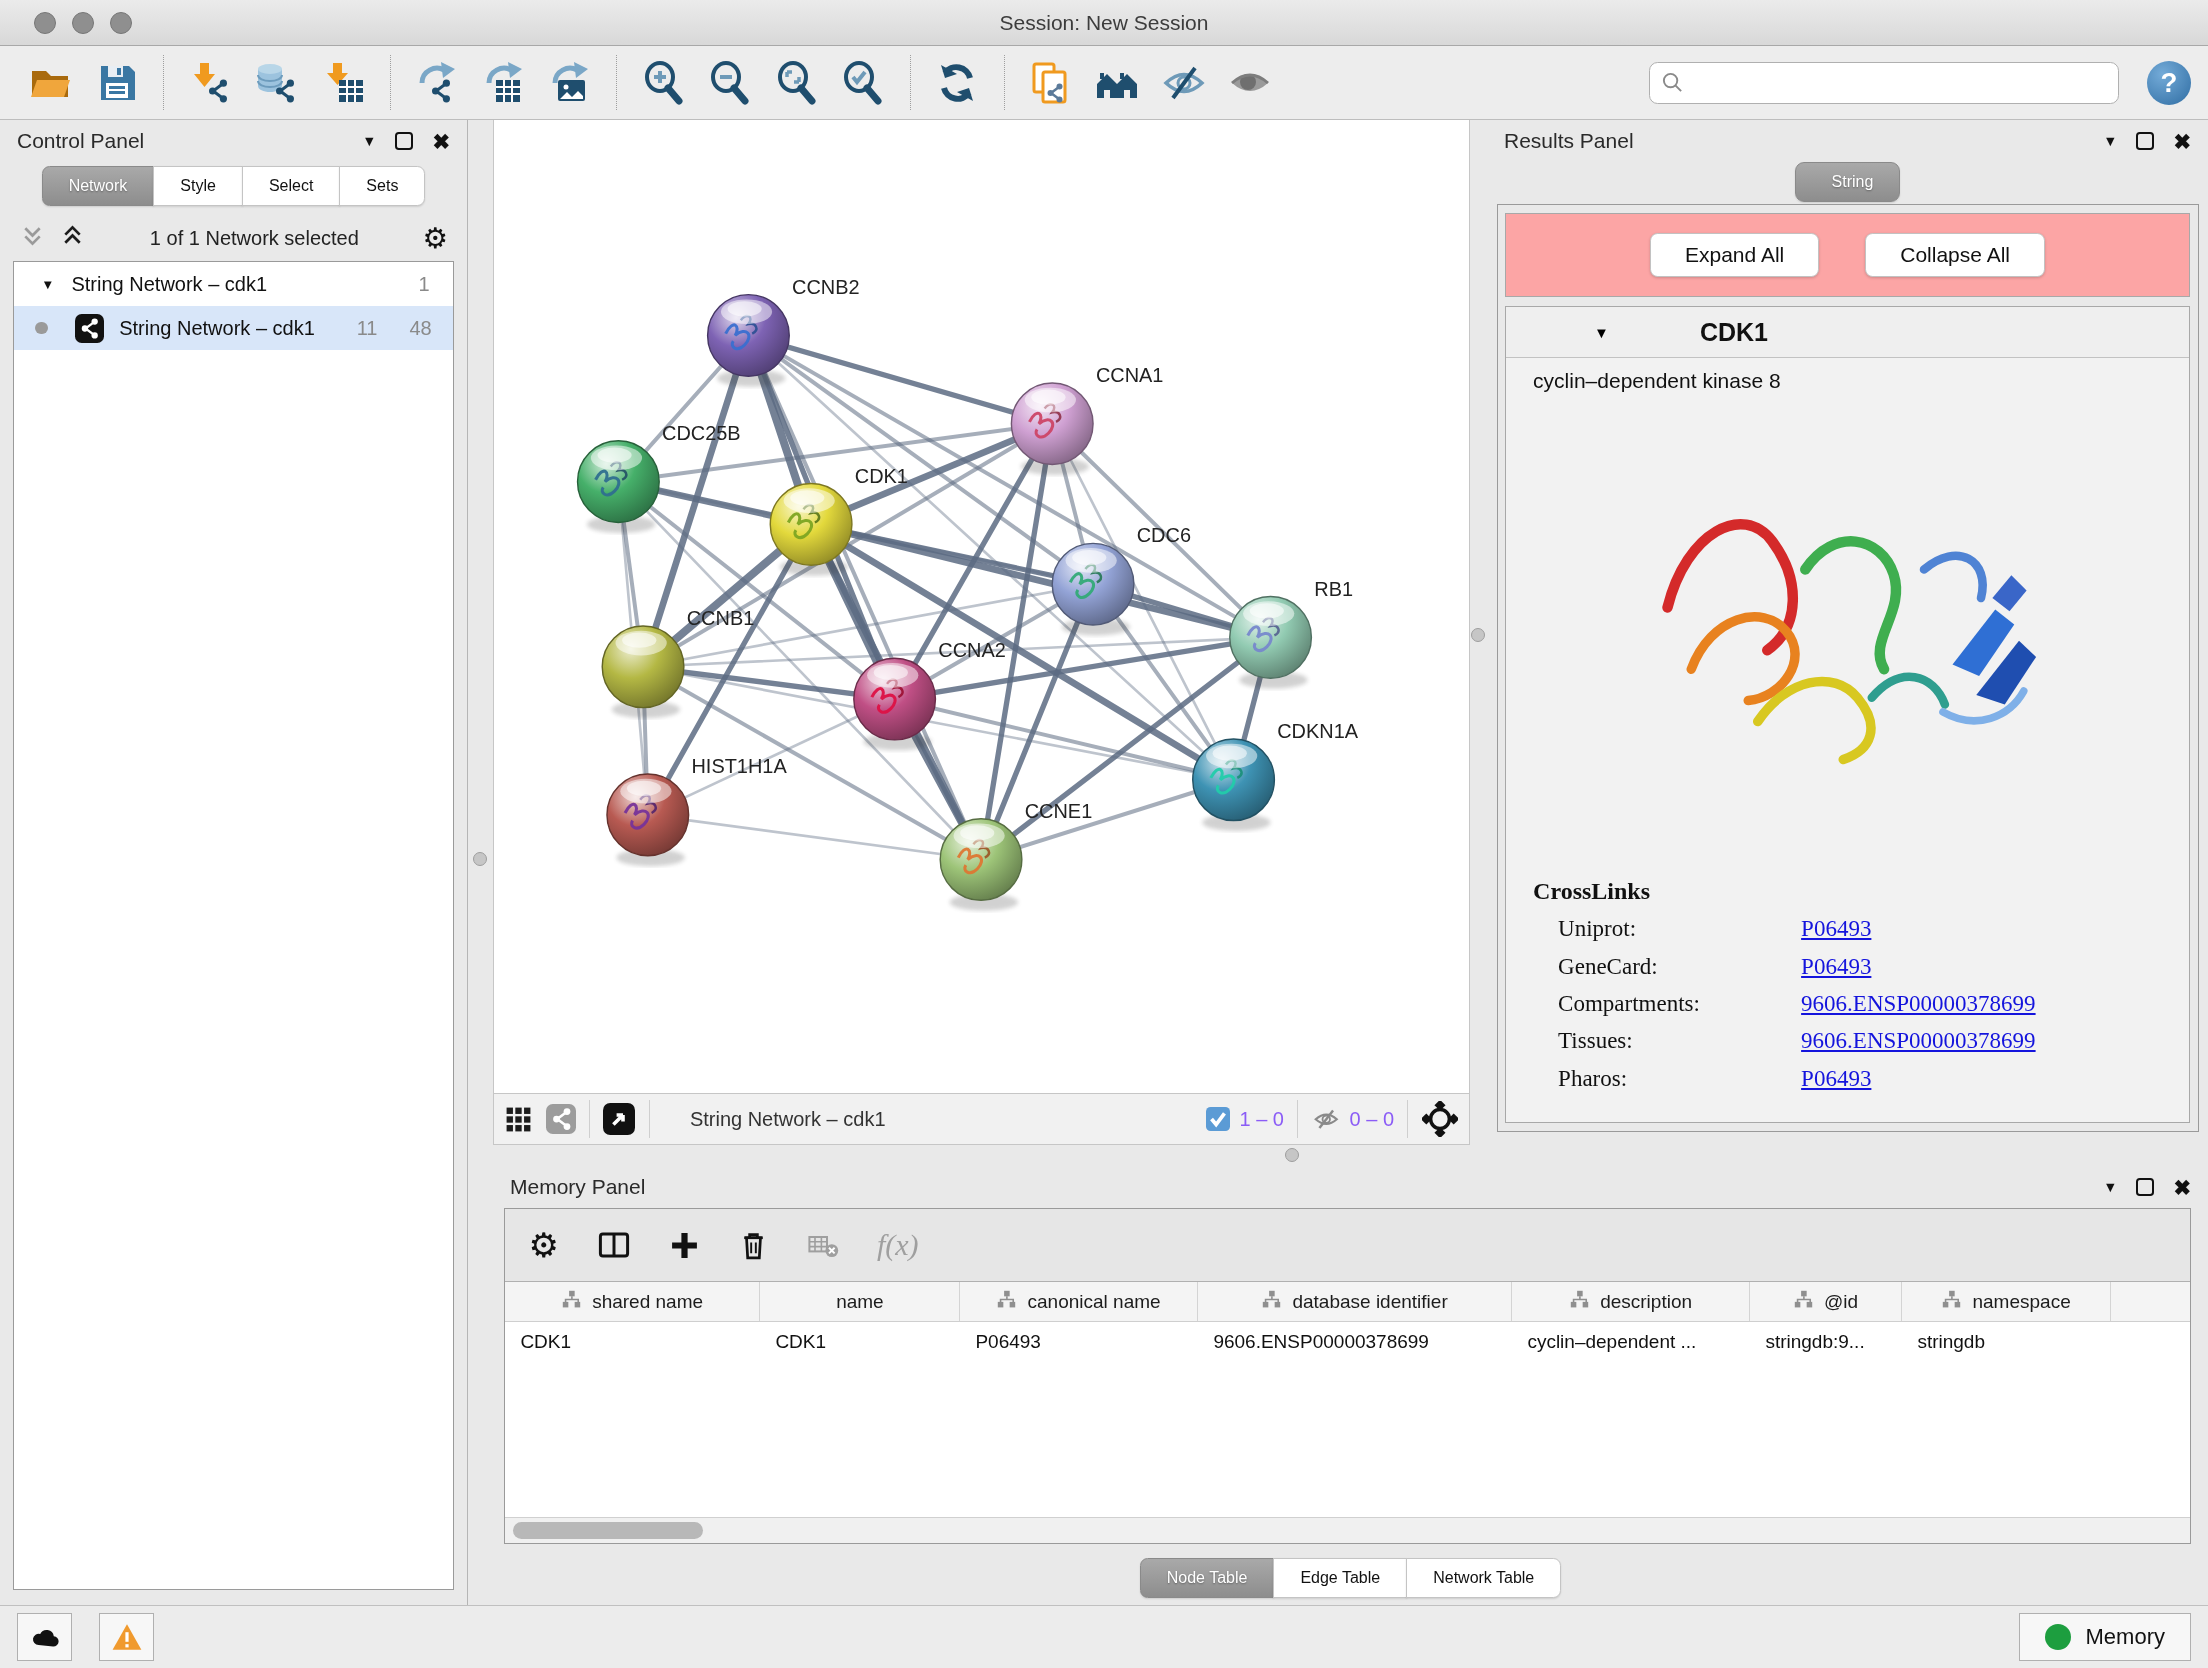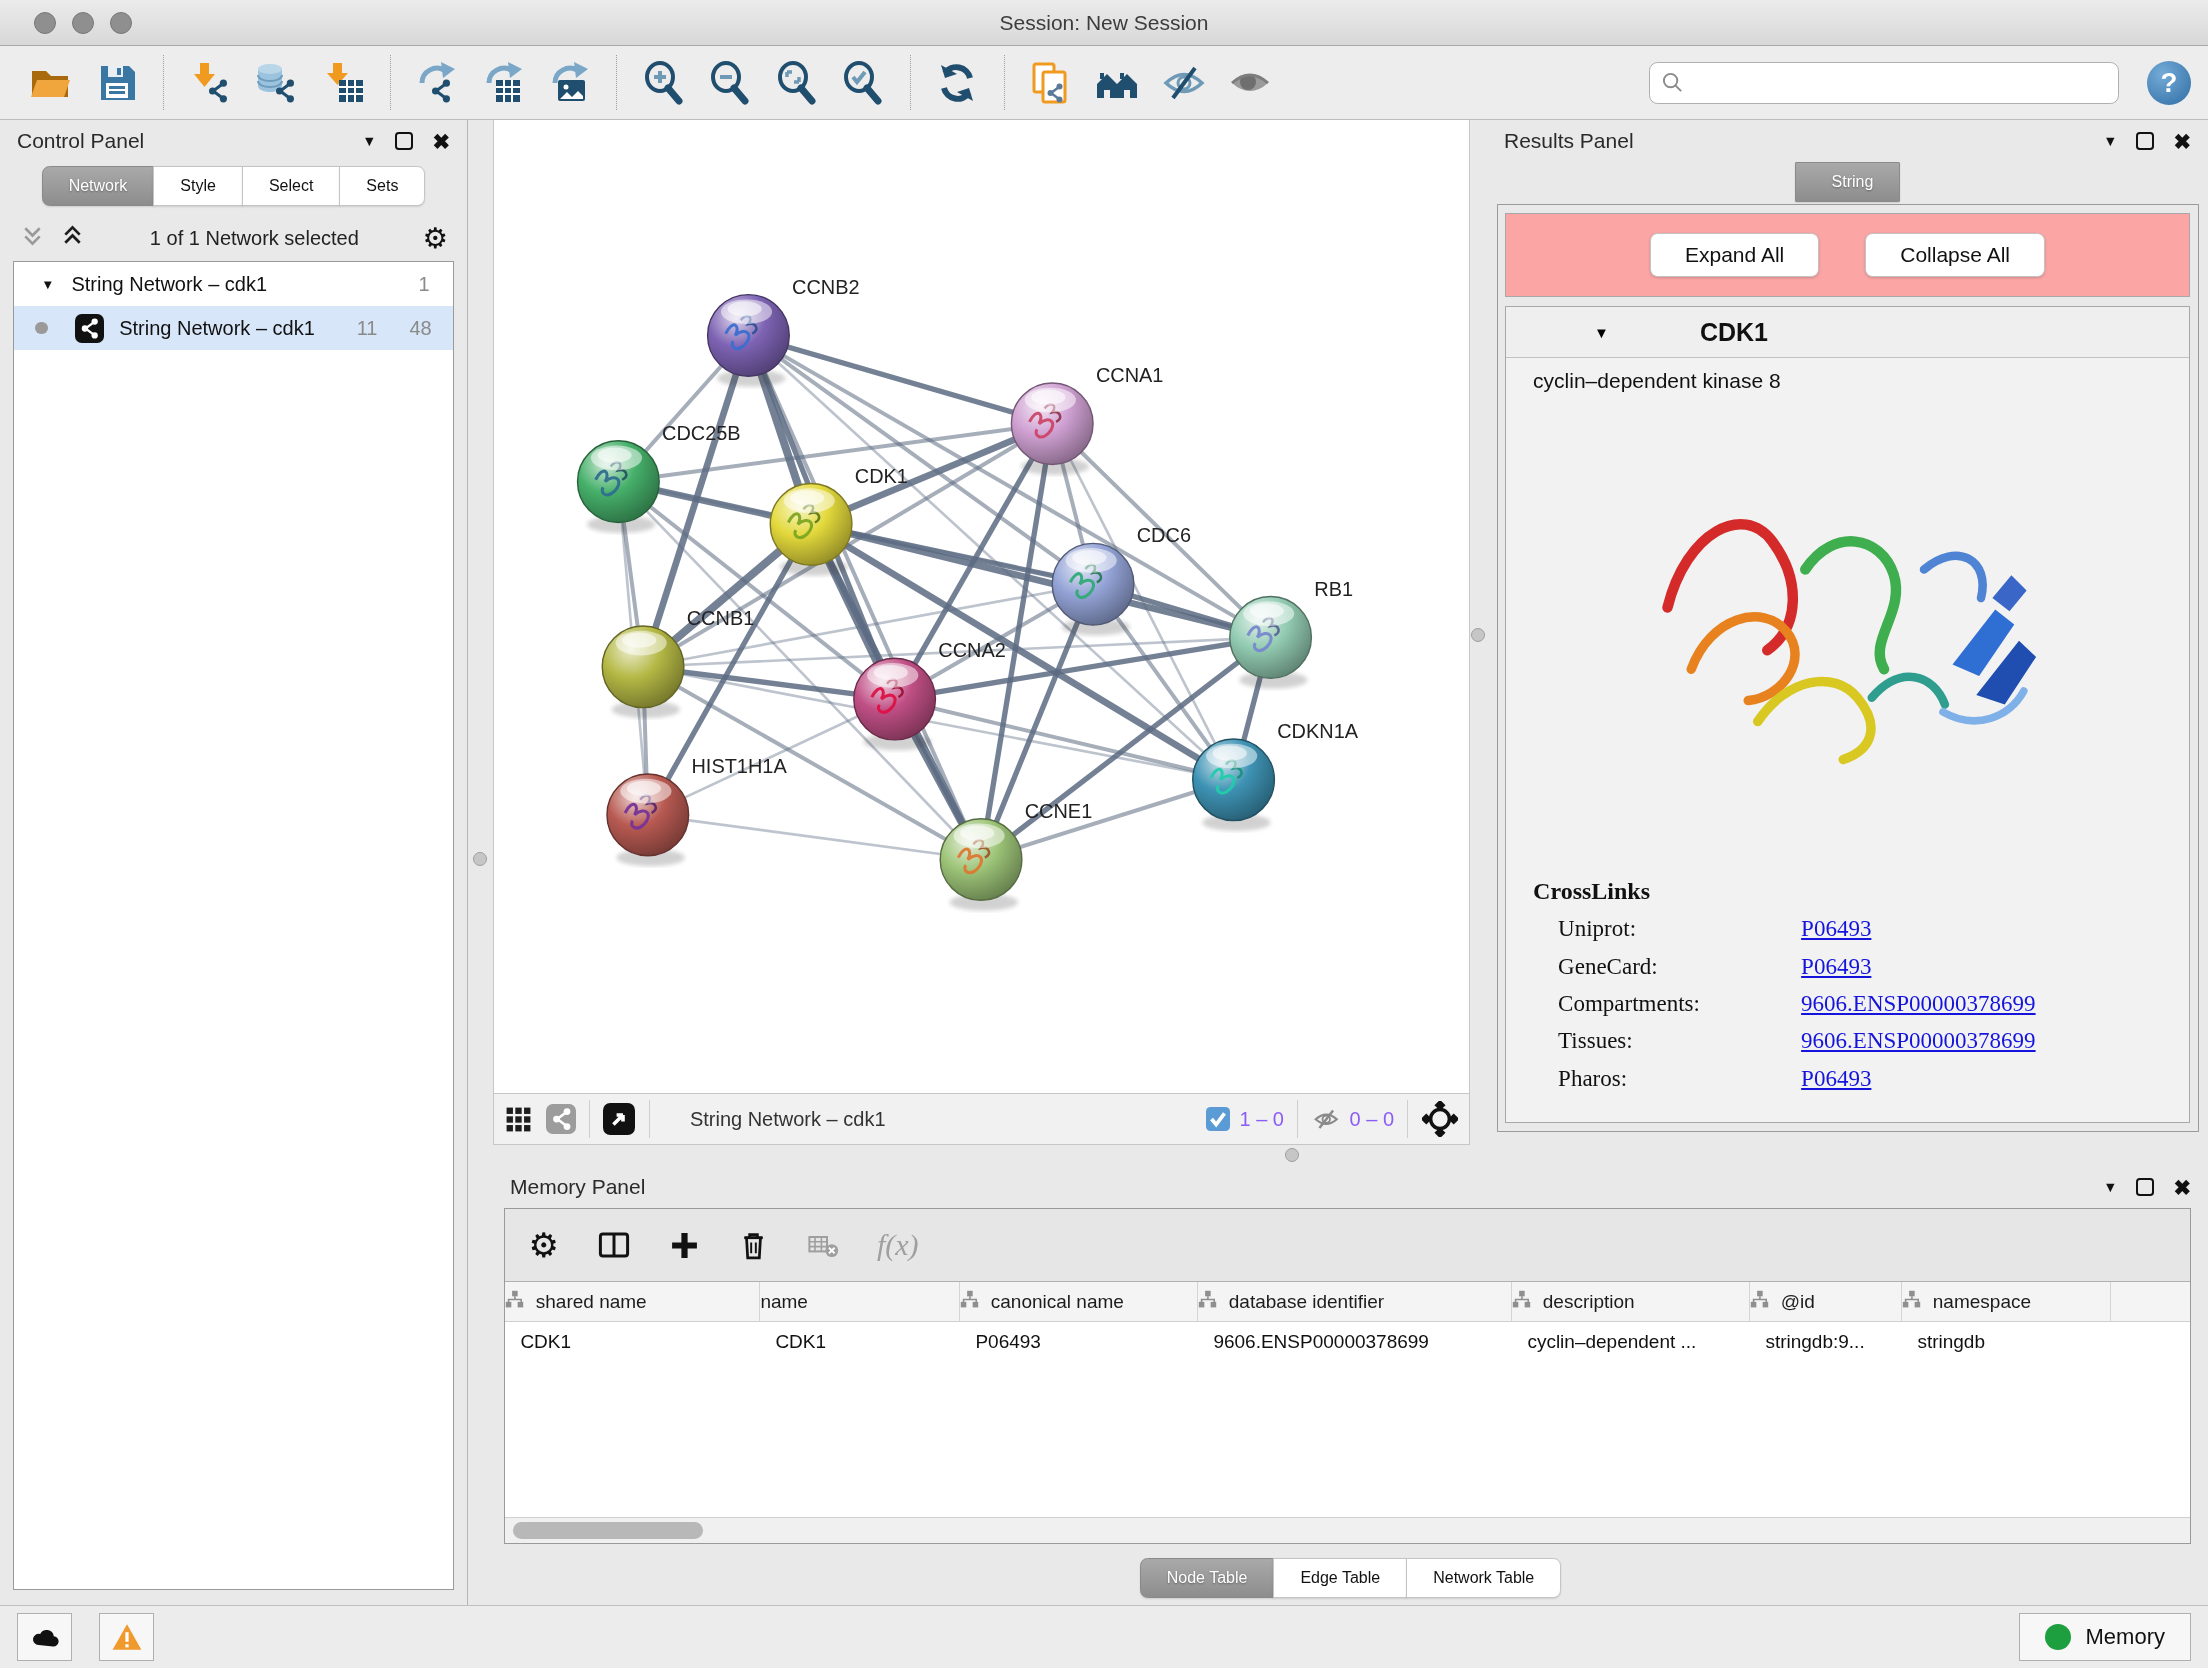--- a/index.html
+++ b/index.html
@@ -21,21 +21,21 @@
   
   .main{flex:1;display:flex;min-height:0;}
   .panel-head{height:42px;display:flex;align-items:center;padding:0 17px;font-size:21px;color:#2a2a2a;flex:none;}
   .panel-ctrls{margin-left:auto;display:flex;gap:19px;align-items:center;}
   .pc-min{font-size:14.3px;color:#111;cursor:pointer;}
   .pc-float{width:18px;height:18px;border:2.4px solid #111;border-radius:3.8px;cursor:pointer;}
   .pc-close{font-size:21px;font-weight:bold;color:#111;cursor:pointer;line-height:1;}
   .tab{height:40px;padding:0 26px;background:#fff;border:1px solid #c4c4c4;font-size:16px;display:flex;align-items:center;color:#111;cursor:pointer;margin-left:-1px;box-shadow:0 1px 1.9px rgba(0,0,0,.12);text-align:right;}
   .tab:first-child{border-radius:7.6px 0 0 7.6px;margin-left:0;}
   .tab:last-child{border-radius:0 7.6px 7.6px 0;}
-  .tab.single{border-radius:1px;padding-left:36px;}
+  .tab.single{border-radius:9px;padding-left:36px;}
   .tab.active{background:linear-gradient(#a9a9a9,#8d8d8d);color:#fff;border-color:#8a8a8a;text-shadow:0 1px 1.9px rgba(0,0,0,.35);}
   
   .control-panel{width:468px;background:#e9e9e9;border-right:1px solid #b5b5b5;display:flex;flex-direction:column;flex:none;}
   .cp-tabs{display:flex;justify-content:center;margin:3.8px 0 9.5px;}
   .cp-status{display:flex;align-items:center;padding:0 19px;height:46px;font-size:20px;color:#222;}
   .cp-status .stxt{flex:1;text-align:center;}
   .gear{font-size:28.5px;color:#111;cursor:pointer;line-height:1;}
   .cp-list{flex:1;margin:0 13.3px 15px;background:#fff;border:1px solid #9a9a9a;overflow:hidden;}
   .crow{height:44px;display:flex;align-items:center;font-size:20px;color:#111;}
   .crow .tri{font-size:13.3px;margin:0 17px 0 27px;}
@@ -78,21 +78,21 @@
   .xl-link{color:#1414dd;text-decoration:underline;cursor:pointer;}
   
   .table-panel{flex:1;display:flex;flex-direction:column;background:#e9e9e9;min-height:0;}
   .tp-box{margin:0 17px 5.7px 11.4px;border:1px solid #9a9a9a;display:flex;flex-direction:column;flex:1;min-height:0;background:#e6e6e6;}
   .tp-toolbar{height:72px;display:flex;align-items:center;gap:38px;padding-left:23px;flex:none;}
   .tp-toolbar .ticon{cursor:pointer;display:flex;align-items:center;}
   .tp-toolbar .disabled{cursor:default;}
   .fx{font-family:"Liberation Serif",serif;font-style:italic;font-size:30px;color:#9f9f9f;}
   .tp-table{flex:1;background:#fff;border-top:1px solid #b0b0b0;overflow:hidden;position:relative;min-height:0;}
   .thead{display:flex;height:40px;background:#f4f4f4;border-bottom:1px solid #cfcfcf;}
-  .th{display:flex;align-items:center;justify-content:flex-start;gap:11.4px;font-size:19px;color:#1c1c1c;border-right:1px solid #d4d4d4;flex:none;cursor:pointer;overflow:hidden;white-space:nowrap;}
+  .th{display:flex;align-items:center;justify-content:center;gap:11.4px;font-size:19px;color:#1c1c1c;border-right:1px solid #d4d4d4;flex:none;cursor:pointer;overflow:hidden;white-space:nowrap;}
   .trow{display:flex;height:40px;}
   .td{font-size:19px;padding-left:15px;display:flex;align-items:center;flex:none;color:#111;overflow:hidden;white-space:nowrap;}
   .hscroll{position:absolute;bottom:0;left:0;right:0;height:26px;background:#f0f0f0;border-top:1px solid #d0d0d0;}
   .thumb{position:absolute;left:7.6px;top:3.8px;width:190px;height:17px;background:#b8b8b8;border-radius:9.5px;cursor:pointer;}
   .tp-tabs{height:55px;display:flex;align-items:center;justify-content:center;flex:none;}
   
   .statusbar{height:63px;background:#ececec;border-top:1px solid #c0c0c0;display:flex;align-items:center;padding:0 17px;flex:none;}
   .sq-btn{width:55px;height:48px;background:#f7f7f7;border:1px solid #b0b0b0;display:flex;align-items:center;justify-content:center;margin-right:27px;cursor:pointer;}
   .mem-btn{margin-left:auto;height:48px;background:#f7f7f7;border:1px solid #b0b0b0;display:flex;align-items:center;gap:14.3px;padding:0 25px;font-size:22px;color:#111;cursor:pointer;}
   .mem-dot{width:26px;height:26px;border-radius:50%;background:#1d9e3f;}

